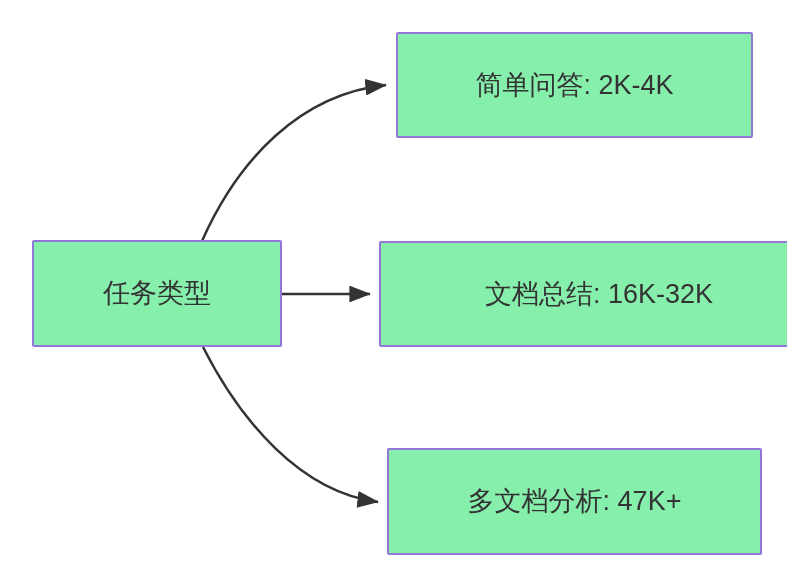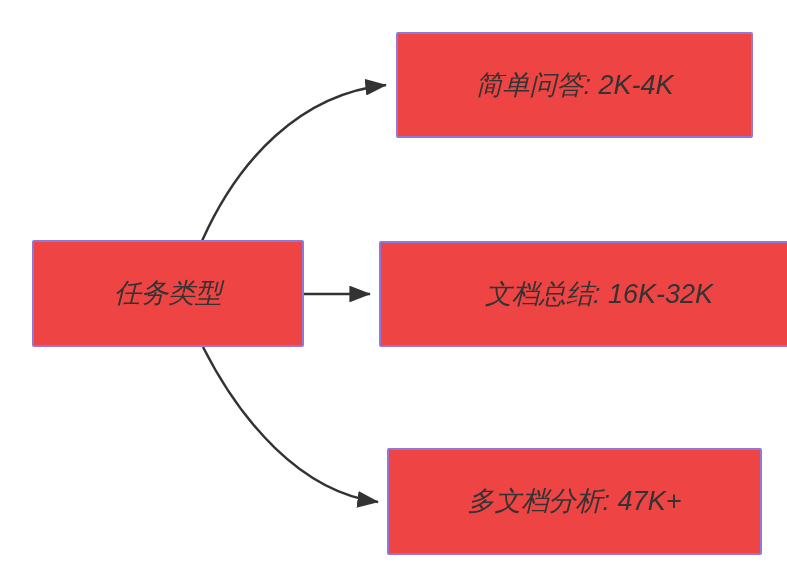--- a/index.html
+++ b/index.html
@@ -21,38 +21,37 @@
     position: absolute;
     left: 0;
     top: 0;
     width: 787px;
     height: 572px;
     pointer-events: none;
   }
   .node {
     position: absolute;
     box-sizing: border-box;
-    background: #ef4444;
+    background: #86efac;
     border: 2px solid #9377d8;
     border-radius: 2px;
     display: flex;
     align-items: center;
     justify-content: center;
     z-index: 2;
-    font-style: italic;
   }
   .node-label {
     color: #333333;
     font-size: 27px;
     line-height: 1.2;
     white-space: nowrap;
     letter-spacing: 0px;
   }
   
-  #node-source   { left: 32px;  top: 240px; width: 272px; height: 107px; }
+  #node-source   { left: 32px;  top: 240px; width: 250px; height: 107px; }
   #node-simple   { left: 396px; top: 32px;  width: 357px; height: 106px; }
   #node-summary  { left: 379px; top: 241px; width: 440px; height: 106px; text-align: center; }
   #node-multidoc { left: 387px; top: 448px; width: 375px; height: 107px; }
 </style>
 </head>
 <body>
 
 <div id="canvas">
 
   <svg id="edges" viewBox="0 0 787 572" width="787" height="572" xmlns="http://www.w3.org/2000/svg">

